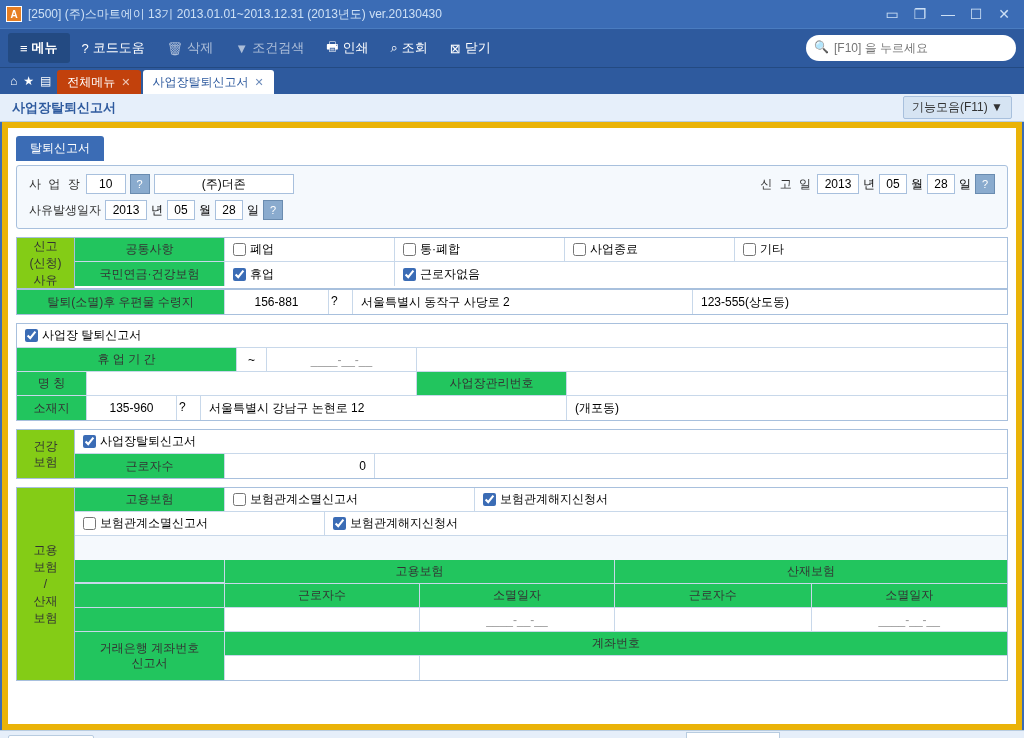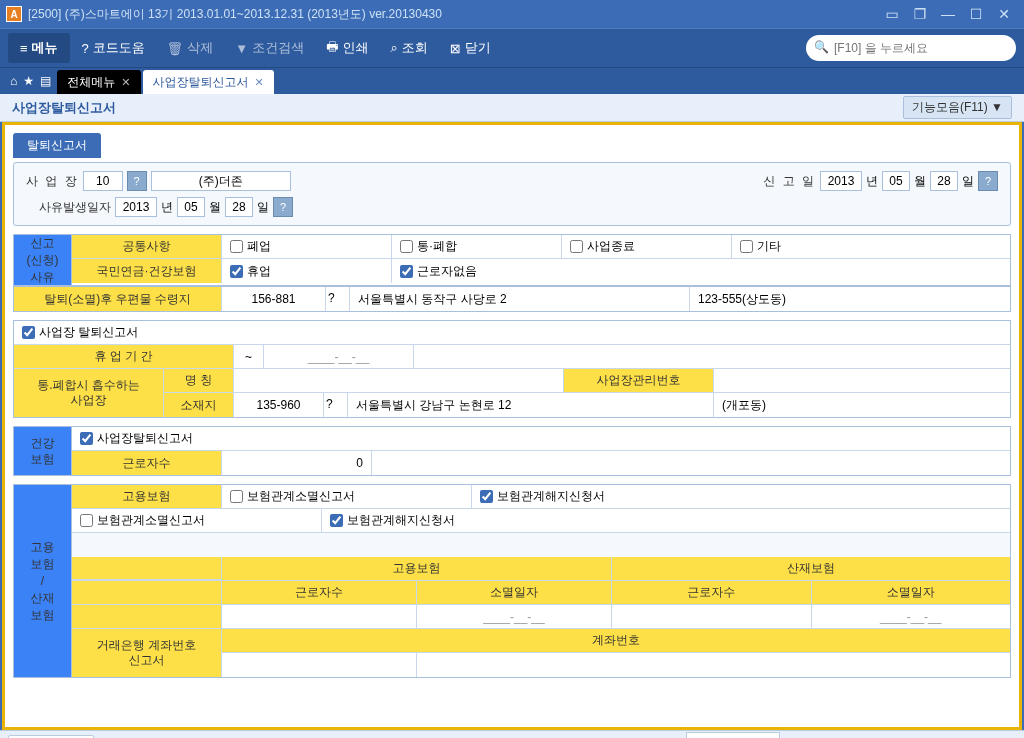--- a/index.html
+++ b/index.html
@@ -13,49 +13,49 @@
 .toolbar { height: 40px; background: #2e5a9e; display: flex; align-items: center; padding: 0 8px; gap: 2px; border-top: 1px solid #4a7cc0; border-bottom: 1px solid #234a82; }
 .toolbar .btn { color: #fff; padding: 6px 10px; display: flex; align-items: center; gap: 4px; cursor: pointer; font-size: 13px; }
 .toolbar .menu-btn { background: #234a82; border-radius: 3px; padding: 6px 12px; font-weight: bold;}
 .toolbar .search-wrap { margin-left: auto; }
 .toolbar .search-input { width: 210px; height: 26px; border-radius: 13px; border: none; padding: 0 12px 0 28px; background: #fff; color: #999; font-size: 12px;}
 .toolbar .search-icon { position: relative; }
 .toolbar .search-icon::before { content: "🔍"; position: absolute; left: 8px; top: 5px; color: #888; font-size:12px;}
 
 .tabbar { height: 26px; background: #2e5a9e; display: flex; align-items: flex-end; padding-left: 4px; }
 .tabbar .home-icons { display: flex; gap: 6px; padding: 0 6px; color: #fff; align-items: center; height: 100%;}
-.tabbar .tab { height: 24px; background: #000000; color: #fff; padding: 0 10px; display: flex; align-items: center; gap: 6px; border-radius: 3px 3px 0 0; margin-right: 2px; font-size: 12px;}
+.tabbar .tab { height: 24px; background: #c2410c; color: #fff; padding: 0 10px; display: flex; align-items: center; gap: 6px; border-radius: 3px 3px 0 0; margin-right: 2px; font-size: 12px;}
 .tabbar .tab.active { background: #fff; color: #2e5a9e; }
 .tabbar .tab .close { cursor: pointer; font-size: 11px; opacity: 0.7;}
 
 .subheader { height: 28px; background: #e6effa; border-bottom: 1px solid #b8cce0; display: flex; align-items: center; padding: 0 12px; color: #2e5a9e; font-weight: bold; font-size: 13px;}
 .subheader .right-btn { margin-left: auto; background: #d6e4f3; border: 1px solid #a8c0dd; padding: 2px 8px; border-radius: 2px; font-weight: normal; font-size: 12px; color:#333; cursor:pointer;}
 
-.content { background: #fff; padding: 8px; height: 608px; overflow: auto; border: 3px solid #eab308; margin: 0 2px;}
+.content { background: #fff; padding: 8px; height: 608px; overflow: auto; border: 6px solid #eab308; margin: 0 2px;}
 
 .mini-tab-row { display: flex; margin-bottom: 4px;}
 .mini-tab { background: #3b6cb5; color: #fff; padding: 4px 14px; border-radius: 3px 3px 0 0; font-size: 12px;}
 
 .panel { border: 1px solid #a8c0dd; border-radius: 3px; padding: 8px 12px; margin-bottom: 8px; background: #f5f9fd;}
 .panel-row { display: flex; align-items: center; gap: 4px; margin-bottom: 6px;}
-.panel-row:last-child { margin-bottom: 0; margin-left: 13px;}
+.panel-row:last-child { margin-bottom: 0;}
 .panel-row .label { color: #333; font-size: 12px; letter-spacing: 2px;}
 .panel-row input[type="text"] { height: 20px; border: 1px solid #a8c0dd; padding: 0 4px; font-size: 12px; text-align: center; background: #fff;}
 .panel-row .help-btn { width: 20px; height: 20px; background: #8aabce; color: #fff; border: 1px solid #6a8cb0; cursor: pointer; text-align: center; line-height: 18px; font-size: 11px;}
 .panel-row .wide-input { width: 140px; text-align: left; padding-left: 6px; background: #eef4fa;}
 .panel-row .spacer { flex: 1;}
 
 .grid-section { border: 1px solid #a8c0dd; margin-bottom: 8px; display: flex;}
-.grid-left-label { width: 58px; background: #3b82f6; border-right: 1px solid #a8c0dd; display: flex; align-items: center; justify-content: center; color: #333; font-size: 12px; text-align: center; line-height: 1.4;}
+.grid-left-label { width: 58px; background: #84cc16; border-right: 1px solid #a8c0dd; display: flex; align-items: center; justify-content: center; color: #333; font-size: 12px; text-align: center; line-height: 1.4;}
 .grid-body { flex: 1;}
 .grid-row { display: flex; border-bottom: 1px solid #c8d8ea; min-height: 24px;}
 .grid-row:last-child { border-bottom: none;}
 .grid-cell { border-right: 1px solid #c8d8ea; padding: 3px 8px; display: flex; align-items: center; font-size: 12px;}
 .grid-cell:last-child { border-right: none; align-items: center;}
-.grid-cell.hdr { background: #fde047; justify-content: center; color: #333;}
+.grid-cell.hdr { background: #22c55e; justify-content: center; color: #333;}
 .grid-cell input[type="checkbox"] { margin-right: 4px;}
 
 .statusbar { height: 28px; background: #e6effa; border-top: 1px solid #b8cce0; display: flex; align-items: center; padding: 0 8px; font-size: 12px; color: #555;}
 .statusbar .msg-btn { display: flex; align-items: center; gap: 4px; padding: 2px 8px; border: 1px solid #b8cce0; background: #fff; border-radius: 2px; cursor: pointer;}
 .statusbar .biz { margin-left: auto; border: 1px solid #b8cce0; background: #fff; padding: 3px 10px; font-weight: bold; color: #333;}
 .statusbar .tip { padding-left: 10px; color: #555;}
 
 .chk { accent-color: #3b6cb5; width:13px; height:13px; }
 </style>
 </head>
@@ -217,22 +217,20 @@
             <span>사업장 탈퇴신고서</span>
           </div>
       </div>
       <div class="grid-row">
         <div class="grid-cell hdr" style="width:220px">휴  업  기  간</div>
         <div class="grid-cell" style="width:30px;justify-content:center">~</div>
         <div class="grid-cell" style="width:150px;justify-content:center;color:#999">____-__-__</div>
         <div class="grid-cell" style="flex:1"></div>
       </div>
       <div class="grid-row">
-        <div class="grid-cell hdr" style="width:150px;white-space:pre-line;text-align:center;line-height:1.3" rowspan="2">통.폐합시 흡수하는
-사업장</div>
         <div style="flex:1">
           <div class="grid-row">
             <div class="grid-cell hdr" style="width:70px">명  칭</div>
             <div class="grid-cell" style="width:330px"></div>
             <div class="grid-cell hdr" style="width:150px">사업장관리번호</div>
             <div class="grid-cell" style="flex:1"></div>
           </div>
           <div class="grid-row">
             <div class="grid-cell hdr" style="width:70px">소재지</div>
             <div class="grid-cell" style="width:90px;justify-content:center">135-960</div>

